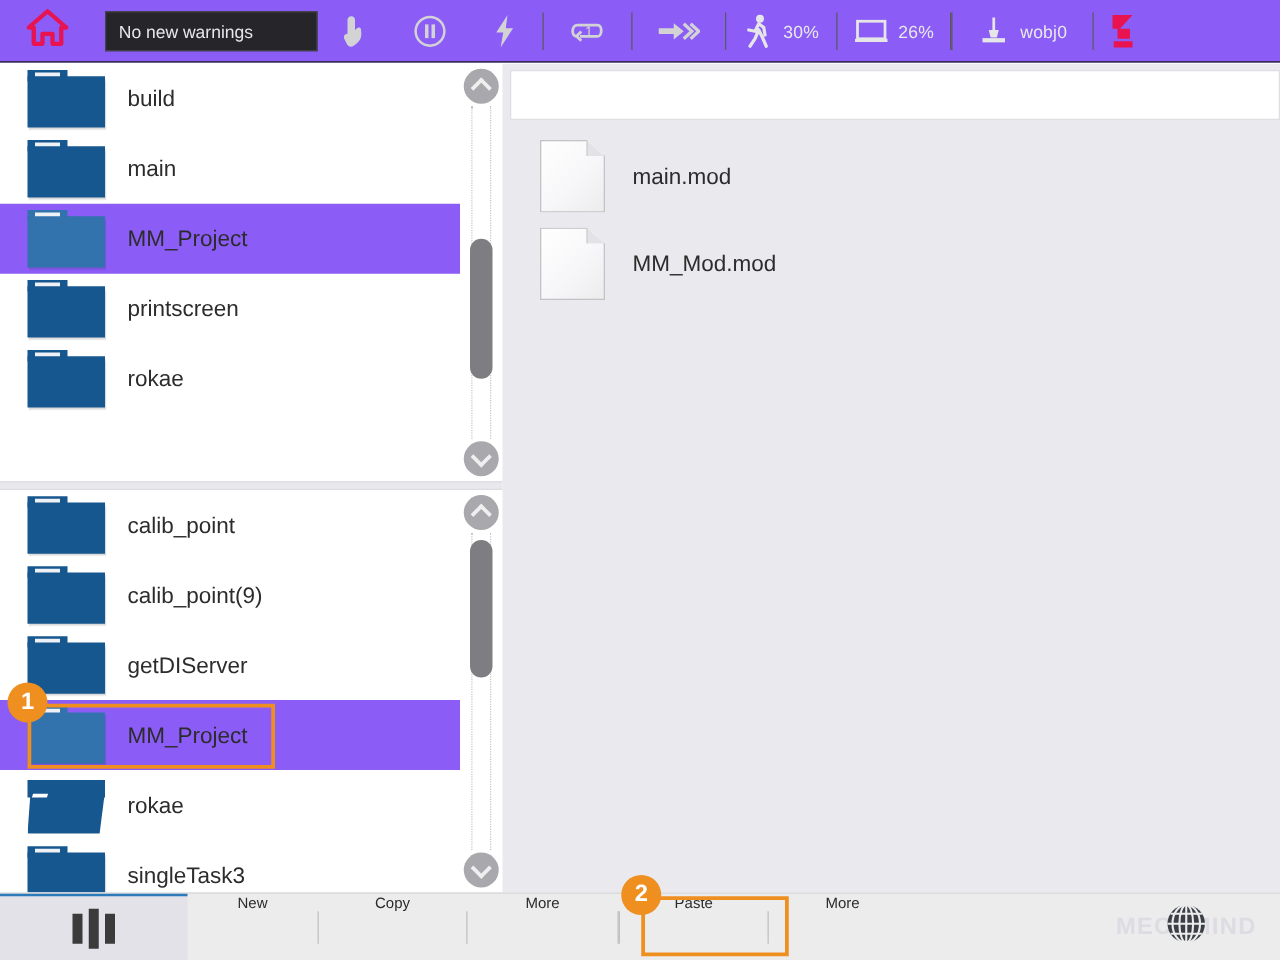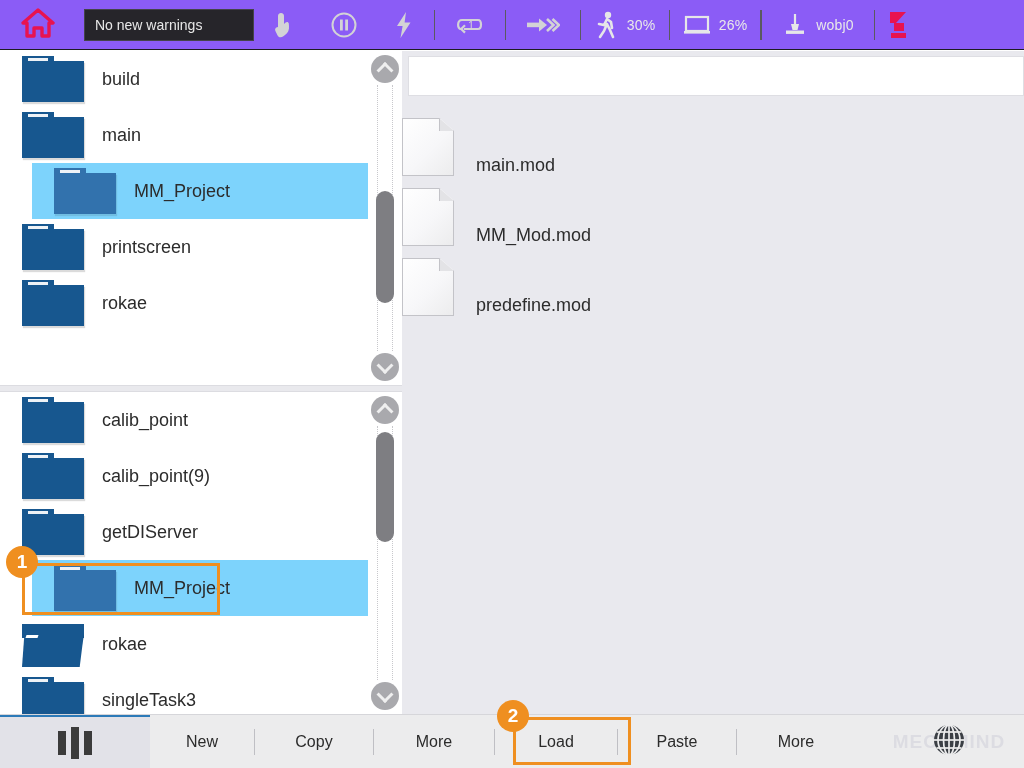--- a/index.html
+++ b/index.html
@@ -57,21 +57,21 @@
   }
   .list {
     position: absolute; left: 0; top: 0; width: 368px; height: 100%;
   }
   .row {
     position: relative;
     height: 56px;
     display: flex; align-items: center;
     padding-left: 22px;
   }
-  .row.selected { background: #7dd3fc; margin-left: 32px; }
+  .row.selected { background: #8b5cf6; }
   .row-label {
     margin-left: 18px;
     font-size: 18px; color: #2c2c2c;
     white-space: nowrap;
   }
 
   
   .folder { position: relative; width: 62px; height: 46px; flex: 0 0 auto; }
   .folder .body {
     position: absolute; left: 0; top: 5px; width: 62px; height: 41px;
@@ -151,21 +151,21 @@
   #right-pane {
     position: absolute; left: 402px; top: 51px; width: 622px; height: 663px;
     background: #e9e9ee;
   }
   .path-field {
     position: absolute; left: 6px; top: 5px; width: 616px; height: 40px;
     background: #ffffff; border: 1px solid #dedee3;
   }
   .file-list { position: absolute; left: 0; top: 55px; width: 622px; }
   .frow {
-    height: 70px; display: flex; align-items: flex-end; 
+    height: 70px; display: flex; align-items: center; padding-left: 18px; margin-left: 12px;
   }
   .frow-label { margin-left: 22px; font-size: 18px; color: #2c2c2c; }
 
   
   .bottombar {
     position: absolute; left: 0; top: 714px; width: 1024px; height: 54px;
     background: #ececed;
     border-top: 1px solid #d6d6da;
     display: flex; align-items: center;
   }
@@ -174,22 +174,22 @@
     display: flex; align-items: center; justify-content: center;
     flex: 0 0 auto; border-top: 2px solid #2d7ab8;
   }
   .columns-icon { display: flex; align-items: center; gap: 5px; }
   .columns-icon i { display: block; width: 8px; background: #3b3b3b; }
   .columns-icon i.a { height: 24px; }
   .columns-icon i.b { height: 32px; }
   .bb-actions { flex: 1 1 auto; display: flex; align-items: center; height: 54px; }
   .bb-btn {
     width: 120px; height: 54px;
-    display: flex; align-items: center; justify-content: center;
-    font-size: 16px; color: #2b2b2b;
+    display: flex; align-items: flex-start; justify-content: center;
+    font-size: 12px; color: #2b2b2b;
   }
   .bb-vsep { width: 1px; height: 26px; background: #bfbfc4; }
   .bb-right {
     width: 150px; height: 54px; position: relative; flex: 0 0 auto;
     display: flex; align-items: center; justify-content: center;
   }
   .watermark {
     position: absolute; left: 0; top: 0; width: 150px; height: 54px;
     display: flex; align-items: center; justify-content: center;
     color: #dcdce2; font-size: 19px; font-weight: bold; letter-spacing: 1px;
@@ -480,27 +480,20 @@
         </span>
         <span class="frow-label">main.mod</span>
       </div>
       <div class="frow">
         <span class="fileicon">
           <i class="sheet"></i>
             <i class="fold"></i>
         </span>
         <span class="frow-label">MM_Mod.mod</span>
       </div>
-      <div class="frow">
-        <span class="fileicon">
-          <i class="sheet"></i>
-            <i class="fold"></i>
-        </span>
-        <span class="frow-label">predefine.mod</span>
-      </div>
     </div>
   </div>
 
   <div class="bottombar">
     <div class="bb-left">
       <span class="columns-icon">
         <i class="a"></i>
           <i class="b"></i>
           <i class="a"></i>
       </span>
@@ -512,23 +505,20 @@
       </div>
       <div class="bb-vsep"></div>
       <div class="bb-btn" style="width:118px">
         <span>Copy</span>
       </div>
       <div class="bb-vsep"></div>
       <div class="bb-btn" style="width:120px">
         <span>More</span>
       </div>
       <div class="bb-vsep"></div>
-      <div class="bb-btn" style="width:122px">
-        <span>Load</span>
-      </div>
       <div class="bb-vsep"></div>
       <div class="bb-btn" style="width:118px">
         <span>Paste</span>
       </div>
       <div class="bb-vsep"></div>
       <div class="bb-btn" style="width:118px">
         <span>More</span>
       </div>
     </div>
 

